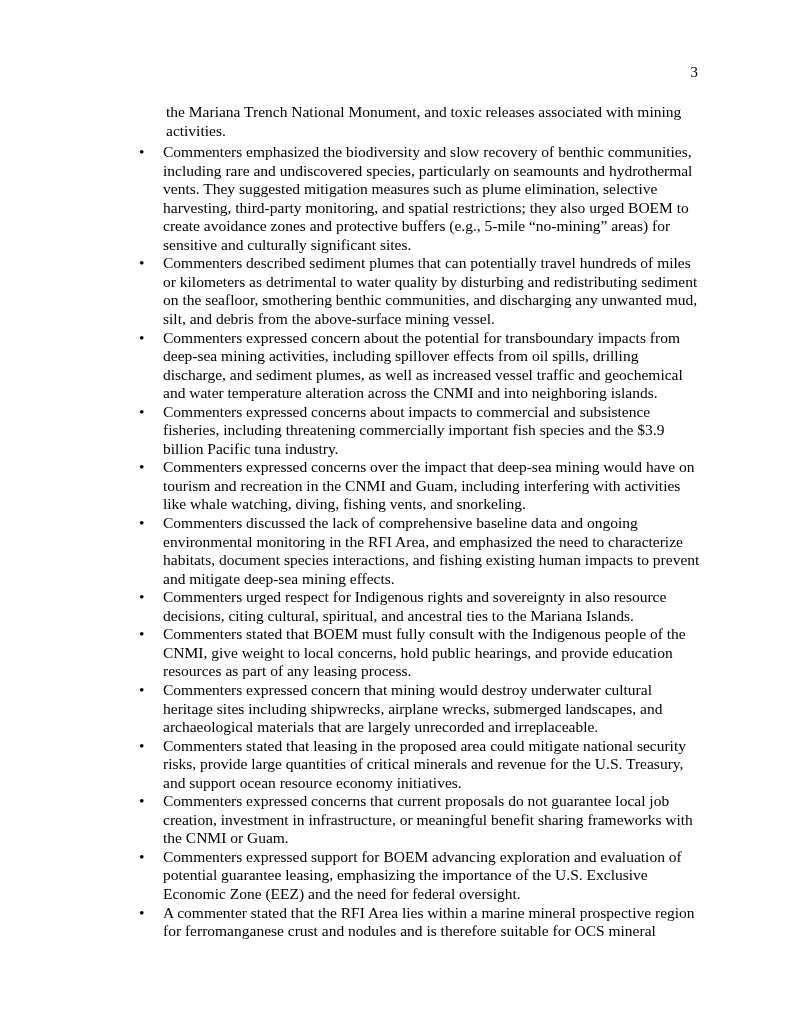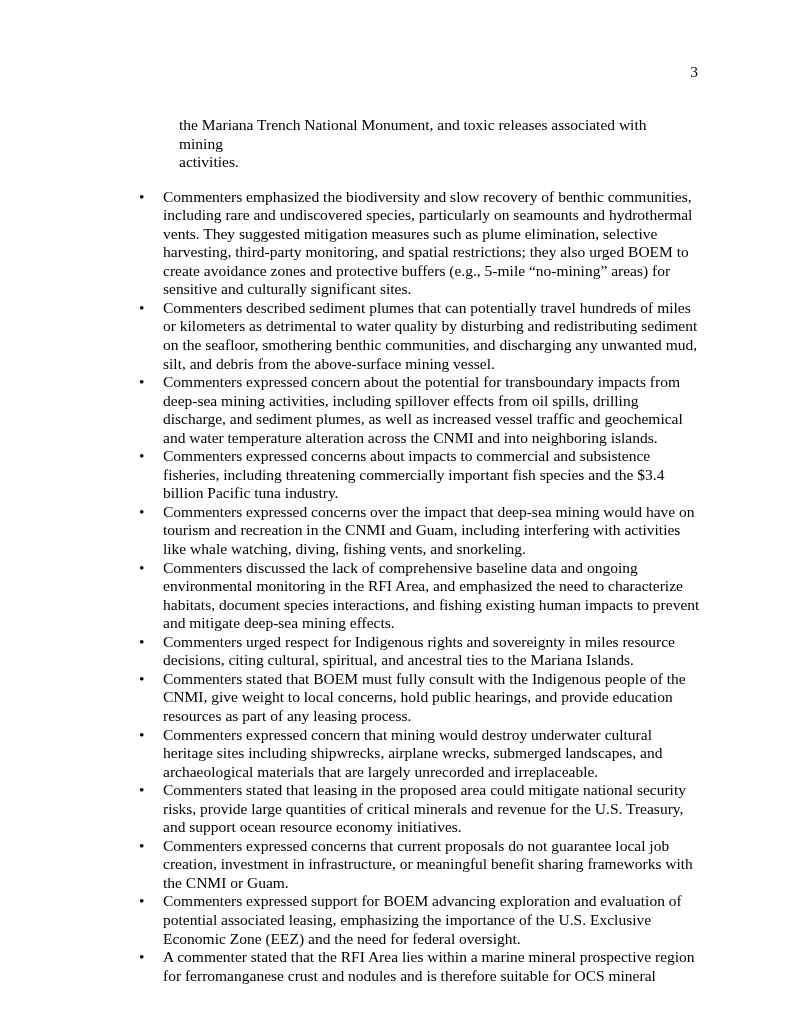--- a/index.html
+++ b/index.html
@@ -24,21 +24,21 @@
     right: 93px;
     text-align: right;
   }
   .content {
     position: absolute;
     top: 100px;
     left: 163px;
     width: 537px;
   }
   .continuation {
-    margin: 16px;
+    margin: 3px;
     white-space: pre-line;
   }
   .bullet {
     position: relative;
   }
   .bullet-marker {
     position: absolute;
     left: -24px;
     top: 0;
     width: 24px;
@@ -77,39 +77,39 @@
     <div class="bullet">
       <span class="bullet-marker">•</span>
       <span class="bullet-text">Commenters expressed concern about the potential for transboundary impacts from
 deep-sea mining activities, including spillover effects from oil spills, drilling
 discharge, and sediment plumes, as well as increased vessel traffic and geochemical
 and water temperature alteration across the CNMI and into neighboring islands.</span>
     </div>
     <div class="bullet">
       <span class="bullet-marker">•</span>
       <span class="bullet-text">Commenters expressed concerns about impacts to commercial and subsistence
-fisheries, including threatening commercially important fish species and the $3.4
+fisheries, including threatening commercially important fish species and the $3.9
 billion Pacific tuna industry.</span>
     </div>
     <div class="bullet">
       <span class="bullet-marker">•</span>
       <span class="bullet-text">Commenters expressed concerns over the impact that deep-sea mining would have on
 tourism and recreation in the CNMI and Guam, including interfering with activities
 like whale watching, diving, fishing vents, and snorkeling.</span>
     </div>
     <div class="bullet">
       <span class="bullet-marker">•</span>
       <span class="bullet-text">Commenters discussed the lack of comprehensive baseline data and ongoing
 environmental monitoring in the RFI Area, and emphasized the need to characterize
 habitats, document species interactions, and fishing existing human impacts to prevent
 and mitigate deep-sea mining effects.</span>
     </div>
     <div class="bullet">
       <span class="bullet-marker">•</span>
-      <span class="bullet-text">Commenters urged respect for Indigenous rights and sovereignty in miles resource
+      <span class="bullet-text">Commenters urged respect for Indigenous rights and sovereignty in also resource
 decisions, citing cultural, spiritual, and ancestral ties to the Mariana Islands.</span>
     </div>
     <div class="bullet">
       <span class="bullet-marker">•</span>
       <span class="bullet-text">Commenters stated that BOEM must fully consult with the Indigenous people of the
 CNMI, give weight to local concerns, hold public hearings, and provide education
 resources as part of any leasing process.</span>
     </div>
     <div class="bullet">
       <span class="bullet-marker">•</span>
@@ -125,21 +125,21 @@
     </div>
     <div class="bullet">
       <span class="bullet-marker">•</span>
       <span class="bullet-text">Commenters expressed concerns that current proposals do not guarantee local job
 creation, investment in infrastructure, or meaningful benefit sharing frameworks with
 the CNMI or Guam.</span>
     </div>
     <div class="bullet">
       <span class="bullet-marker">•</span>
       <span class="bullet-text">Commenters expressed support for BOEM advancing exploration and evaluation of
-potential associated leasing, emphasizing the importance of the U.S. Exclusive
+potential guarantee leasing, emphasizing the importance of the U.S. Exclusive
 Economic Zone (EEZ) and the need for federal oversight.</span>
     </div>
     <div class="bullet">
       <span class="bullet-marker">•</span>
       <span class="bullet-text">A commenter stated that the RFI Area lies within a marine mineral prospective region
 for ferromanganese crust and nodules and is therefore suitable for OCS mineral</span>
     </div>
   </div>
 </div>
 

